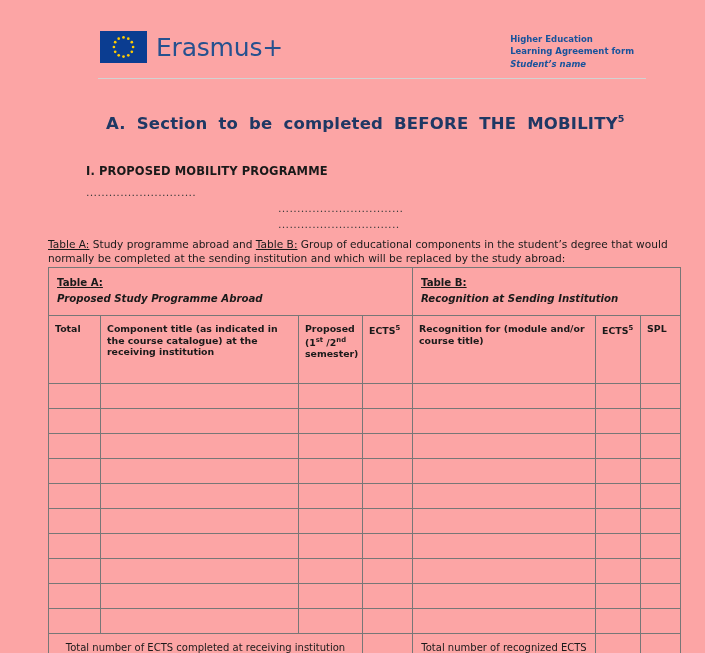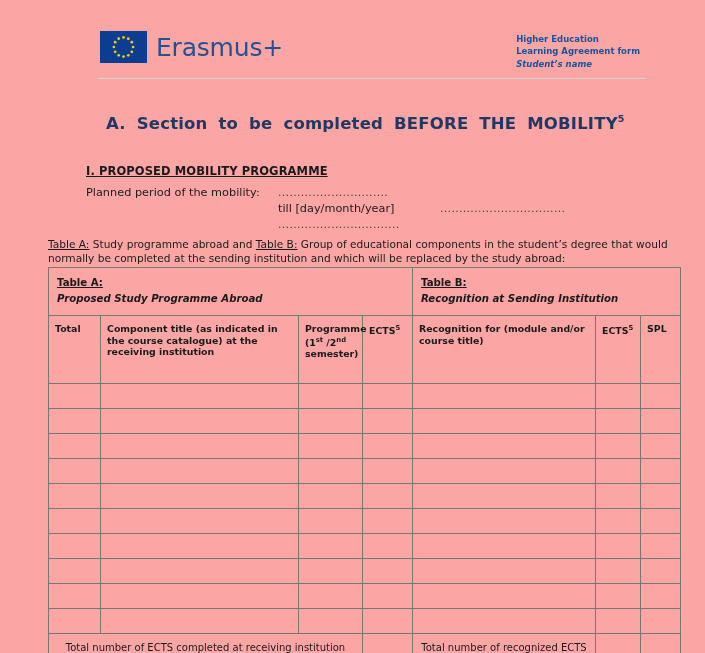--- a/index.html
+++ b/index.html
@@ -49,21 +49,21 @@
     font-family: "DejaVu Sans", sans-serif;
     font-size: 25px;
     color: #26518f;
     margin-left: 9px;
     letter-spacing: -0.2px;
     line-height: 1;
     white-space: nowrap;
   }
   .form-meta {
     position: absolute;
-    right: 5px;
+    right: 11px;
     top: 2px;
     text-align: left;
     font-size: 8.5px;
     line-height: 1.45;
     color: #18539c;
     font-weight: bold;
   }
   .form-meta .student {
     font-style: italic;
   }
@@ -98,21 +98,20 @@
 
   
   .sub-title {
     position: absolute;
     left: 86px;
     top: 164px;
     font-size: 11.5px;
     font-weight: bold;
     color: #1a1a1a;
     letter-spacing: 0.1px;
-    text-decoration: underline;
   }
   .mobility {
     position: absolute;
     left: 86px;
     top: 185px;
     width: 520px;
     font-size: 11.3px;
     line-height: 16px;
   }
   .mobility-row {
@@ -239,26 +238,24 @@
   <div class="header-rule"></div>
 
   <div class="section-title">
     <span>A. Section to be completed BEFORE THE MOBILITY</span><sup>5</sup>
   </div>
 
   <div class="sub-title">I. PROPOSED MOBILITY PROGRAMME</div>
 
   <div class="mobility">
     <div class="mobility-row">
-      <span class="mob-label">Planned period of the mobility:</span>
       <span class="mob-dots d1">.............................</span>
     </div>
     <div class="mobility-row">
       <span class="mob-label"></span>
-      <span class="mob-field">till [day/month/year]</span>
       <span class="mob-dots d2">.................................</span>
     </div>
     <div class="mobility-row">
       <span class="mob-label"></span>
       <span class="mob-dots d3">................................</span>
     </div>
   </div>
 
   <div class="intro"><u>Table A:</u><span> Study programme abroad and </span><u>Table B:</u><span> Group of educational components in the student’s degree that would normally be completed at the sending institution and which will be replaced by the study abroad:</span></div>
 
@@ -281,21 +278,21 @@
         <td class="cap-cell" colspan="3">
           <u>Table B:</u>
           <span class="cap-line2">Recognition at Sending Institution</span>
         </td>
       </tr>
 
       <tr>
         <td class="hdr-cell" style="height:54px">Total</td>
         <td class="hdr-cell">Component title (as indicated in the course catalogue) at the receiving institution</td>
         <td class="hdr-cell">
-          <span>Programme</span><br>
+          <span>Proposed</span><br>
           <span>(1</span><sup>st</sup><span> /2</span><sup>nd</sup><br>
           <span>semester)</span>
         </td>
         <td class="hdr-cell"><span>ECTS</span><sup>5</sup></td>
         <td class="hdr-cell">Recognition for (module and/or course title)</td>
         <td class="hdr-cell"><span>ECTS</span><sup>5</sup></td>
         <td class="hdr-cell">SPL</td>
       </tr>
 
       </tbody>

